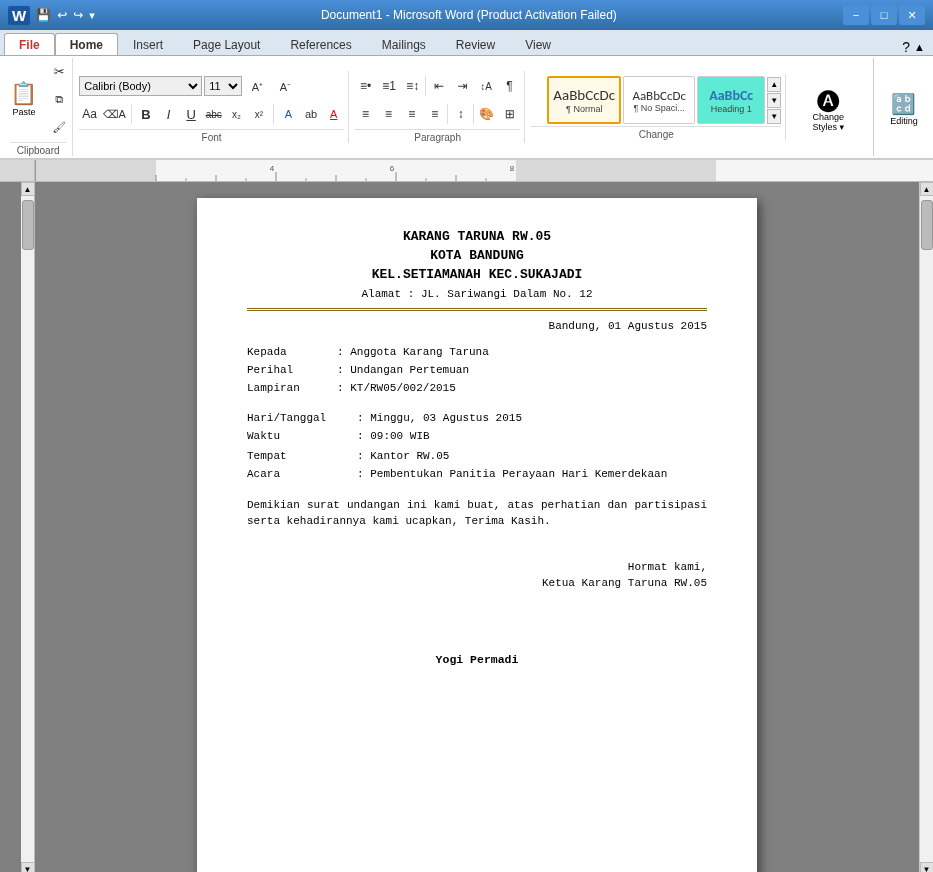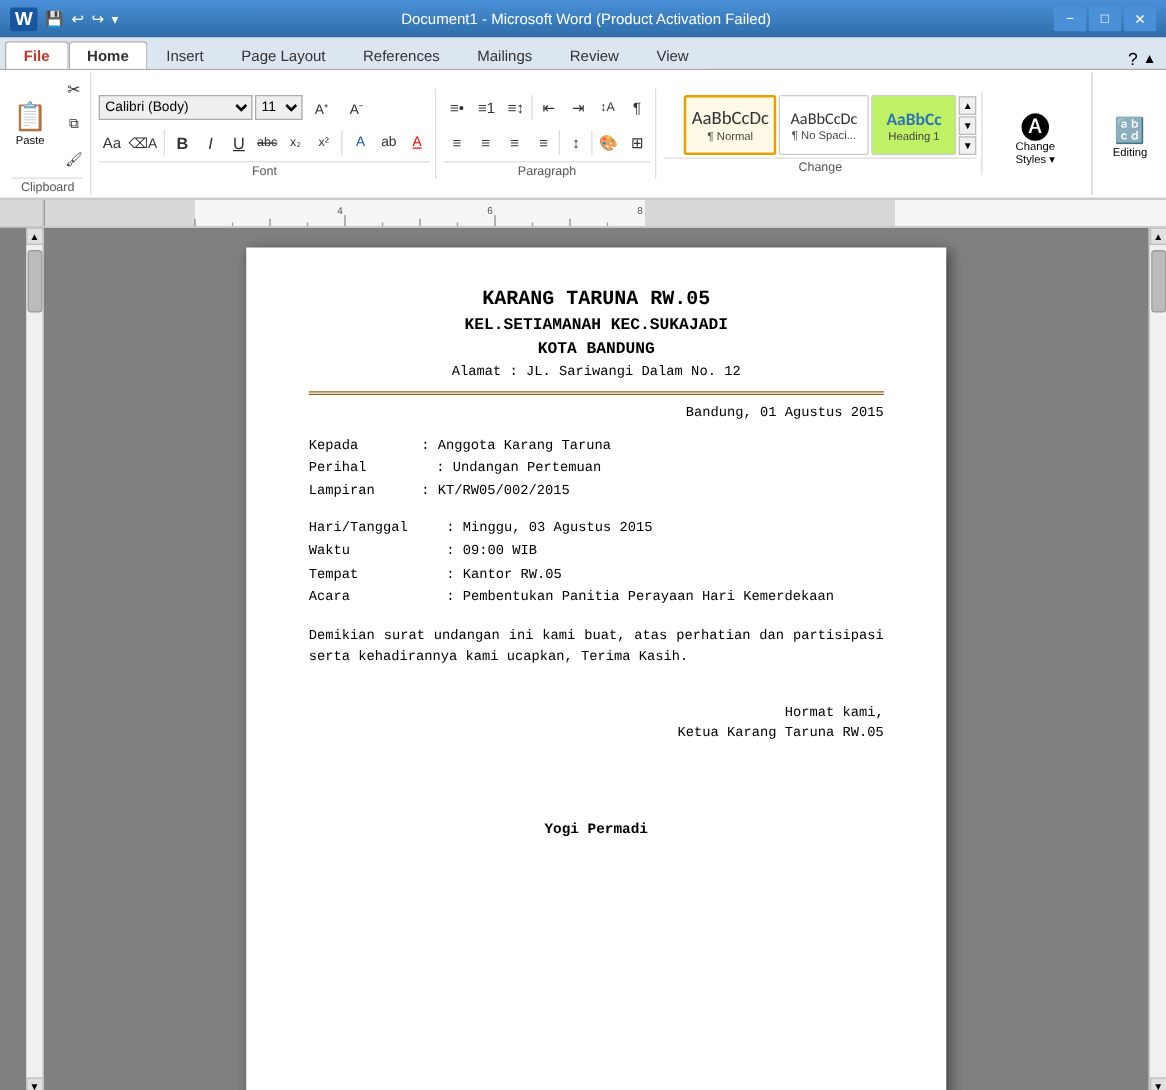--- a/index.html
+++ b/index.html
@@ -227,21 +227,21 @@
         <div style="display:inline-flex;flex-direction:column;align-items:center;justify-content:center;min-width:72px;height:48px;border:2px solid #e8a000;background:#fff9e8;border-radius:2px;cursor:pointer;padding:2px 4px;">
           <span style="font-size:15px;color:#333;font-family:Calibri,sans-serif;">AaBbCcDc</span>
           <span style="font-size:9px;color:#444;">¶ Normal</span>
         </div>
 
         <div style="display:inline-flex;flex-direction:column;align-items:center;justify-content:center;min-width:72px;height:48px;border:1px solid #ccc;background:#fff;border-radius:2px;cursor:pointer;padding:2px 4px;">
           <span style="font-size:13px;color:#333;font-family:Calibri,sans-serif;">AaBbCcDc</span>
           <span style="font-size:9px;color:#444;">¶ No Spaci...</span>
         </div>
 
-        <div style="display:inline-flex;flex-direction:column;align-items:center;justify-content:center;min-width:68px;height:48px;border:1px solid #ccc;background:#bef264;border-radius:2px;cursor:pointer;padding:2px 4px;">
+        <div style="display:inline-flex;flex-direction:column;align-items:center;justify-content:center;min-width:68px;height:48px;border:1px solid #ccc;background:#5eead4;border-radius:2px;cursor:pointer;padding:2px 4px;">
           <span style="font-size:14px;color:#2e74b5;font-weight:bold;font-family:Calibri,sans-serif;">AaBbCc</span>
           <span style="font-size:9px;color:#444;">Heading 1</span>
         </div>
 
         <div style="display:flex;flex-direction:column;gap:1px;height:48px;justify-content:center;">
           <button style="width:14px;height:15px;font-size:8px;background:#f0f0f0;border:1px solid #bbb;cursor:pointer;display:flex;align-items:center;justify-content:center;">▲</button>
           <button style="width:14px;height:15px;font-size:8px;background:#f0f0f0;border:1px solid #bbb;cursor:pointer;display:flex;align-items:center;justify-content:center;">▼</button>
           <button style="width:14px;height:15px;font-size:8px;background:#f0f0f0;border:1px solid #bbb;cursor:pointer;display:flex;align-items:center;justify-content:center;">▼</button>
         </div>
       </div>
@@ -309,35 +309,35 @@
     </div>
 
     <div style="position:absolute;top:20px;left:0;width:20px;font-size:8px;color:#888;line-height:1;">
     </div>
   </div>
 
   <div id="page-container" style="flex:1;overflow:hidden;display:flex;justify-content:center;padding:16px 10px;background:#808080;">
     <div id="page" style="background:white;width:560px;min-height:740px;box-shadow:3px 3px 10px rgba(0,0,0,0.5);padding:30px 50px 40px 50px;font-family:'Courier New',Courier,monospace;font-size:11.5px;line-height:1.45;color:#000;position:relative;">
 
       <div style="text-align:center;margin-bottom:4px;">
-        <div style="font-weight:bold;font-size:16px;font-family:'Courier New',Courier,monospace;">KARANG TARUNA RW.05</div>
+        <div style="font-weight:bold;font-size:13px;font-family:'Courier New',Courier,monospace;">KARANG TARUNA RW.05</div>
+        <div style="font-weight:bold;font-size:13px;font-family:'Courier New',Courier,monospace;">KOTA BANDUNG</div>
         <div style="font-weight:bold;font-size:13px;font-family:'Courier New',Courier,monospace;">KEL.SETIAMANAH KEC.SUKAJADI</div>
-        <div style="font-weight:bold;font-size:13px;font-family:'Courier New',Courier,monospace;">KOTA BANDUNG</div>
         <div style="font-size:11px;font-family:'Courier New',Courier,monospace;margin-top:2px;">Alamat : JL. Sariwangi Dalam No. 12</div>
       </div>
 
       <hr style="border:none;border-top:3px double #8B6914;margin:6px 0;">
 
       <div style="text-align:right;margin-bottom:10px;margin-top:8px;font-family:'Courier New',Courier,monospace;font-size:11px;">Bandung, 01 Agustus 2015</div>
 
       <div style="display:flex;margin-bottom:2px;font-family:'Courier New',Courier,monospace;font-size:11px;">
         <span style="width:90px;">Kepada</span>
         <span>: Anggota Karang Taruna</span>
       </div>
-      <div style="display:flex;margin-bottom:2px;font-family:'Courier New',Courier,monospace;font-size:11px;gap:12px;">
+      <div style="display:flex;margin-bottom:2px;font-family:'Courier New',Courier,monospace;font-size:11px;">
         <span style="width:90px;">Perihal</span>
         <span>: Undangan Pertemuan</span>
       </div>
       <div style="display:flex;margin-bottom:14px;font-family:'Courier New',Courier,monospace;font-size:11px;">
         <span style="width:90px;">Lampiran</span>
         <span>: KT/RW05/002/2015</span>
       </div>
 
 
       <div style="display:flex;margin-bottom:2px;font-family:'Courier New',Courier,monospace;font-size:11px;">

